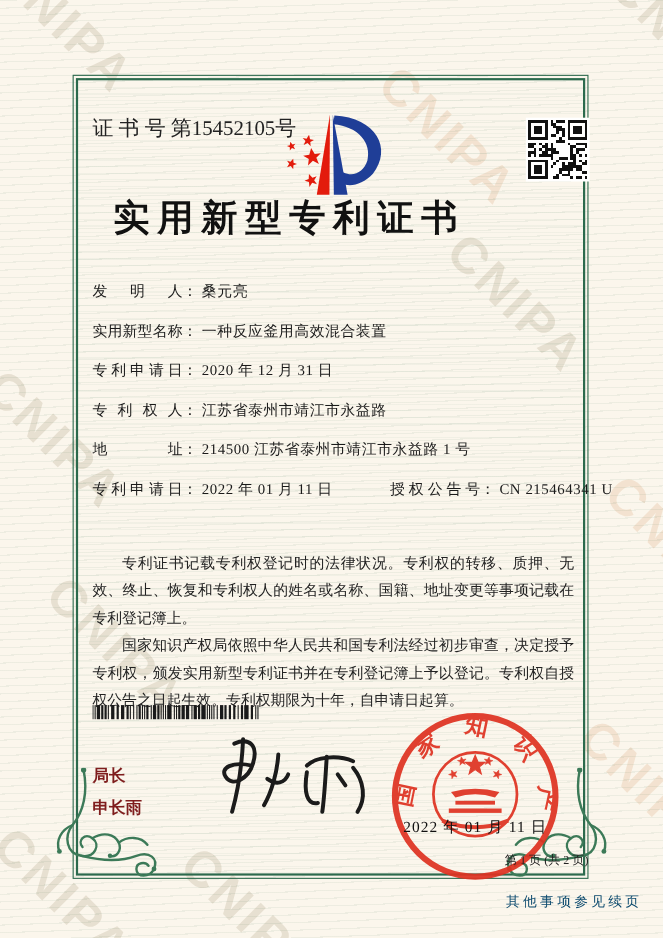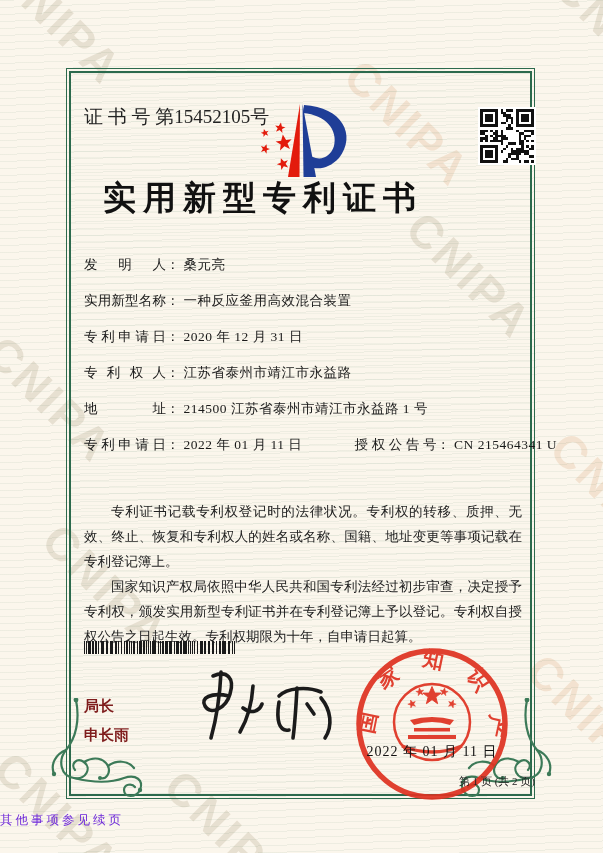--- a/index.html
+++ b/index.html
@@ -71,22 +71,22 @@
   .seal{position:absolute;left:342px;top:634px;width:180px;height:180px;opacity:0.93;}
   .seal-date{
     position:absolute;left:342px;top:743px;width:180px;text-align:center;
     font-size:14px;color:#111;letter-spacing:1px;white-space:nowrap;
   }
   .page-num{
     position:absolute;left:66px;top:774px;width:469px;text-align:right;
     font-size:11px;color:#222;
   }
   .footer-note{
-    position:absolute;left:0;top:812px;width:584px;text-align:left;
-    font-size:12.5px;letter-spacing:3px;color:#6d28d9;
+    position:absolute;left:0;top:812px;width:584px;text-align:right;
+    font-size:12.5px;letter-spacing:3px;color:#0c4a6e;
   }
 </style>
 </head>
 <body>
 
 <div id="watermarks">
     <div class="wm" style="left: -18px; top: -6px;">CNIPA</div>
     <div class="wm" style="left: 540px; top: 6px;">CNIPA</div>
     <div class="wm warm" style="left: 330px; top: 96px;">CNIPA</div>
     <div class="wm" style="left: 392px; top: 248px;">CNIPA</div>

